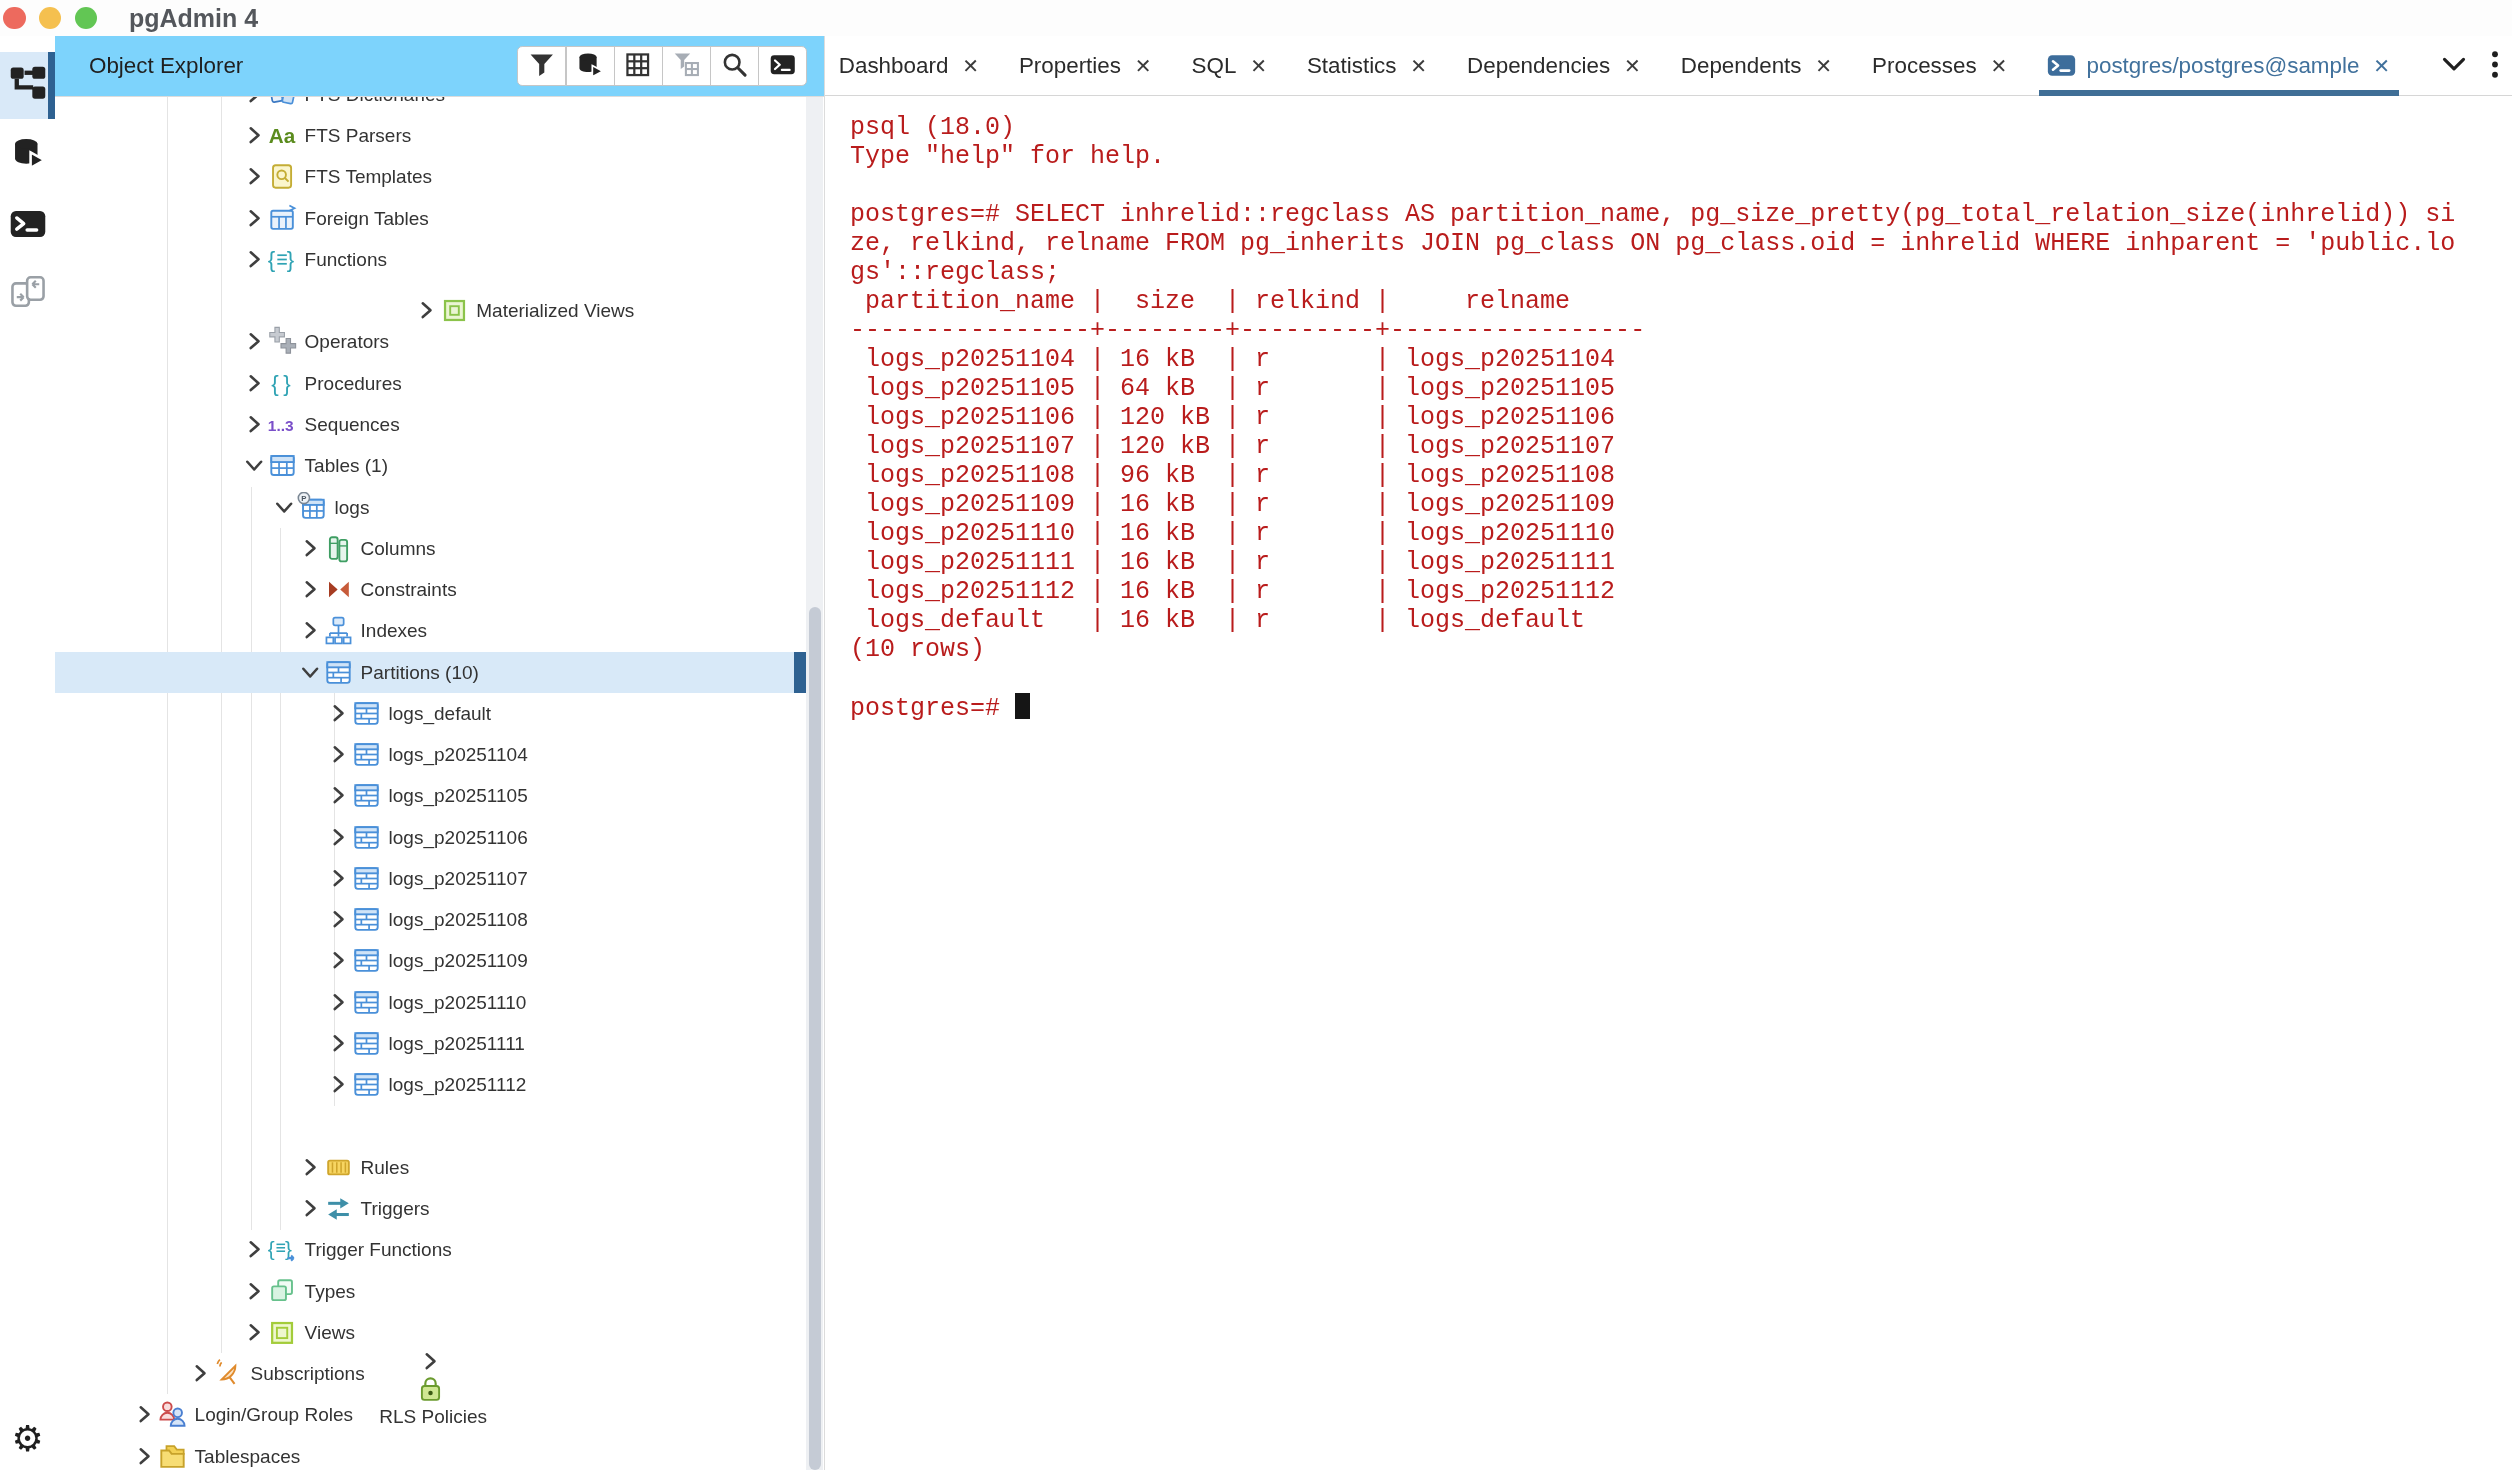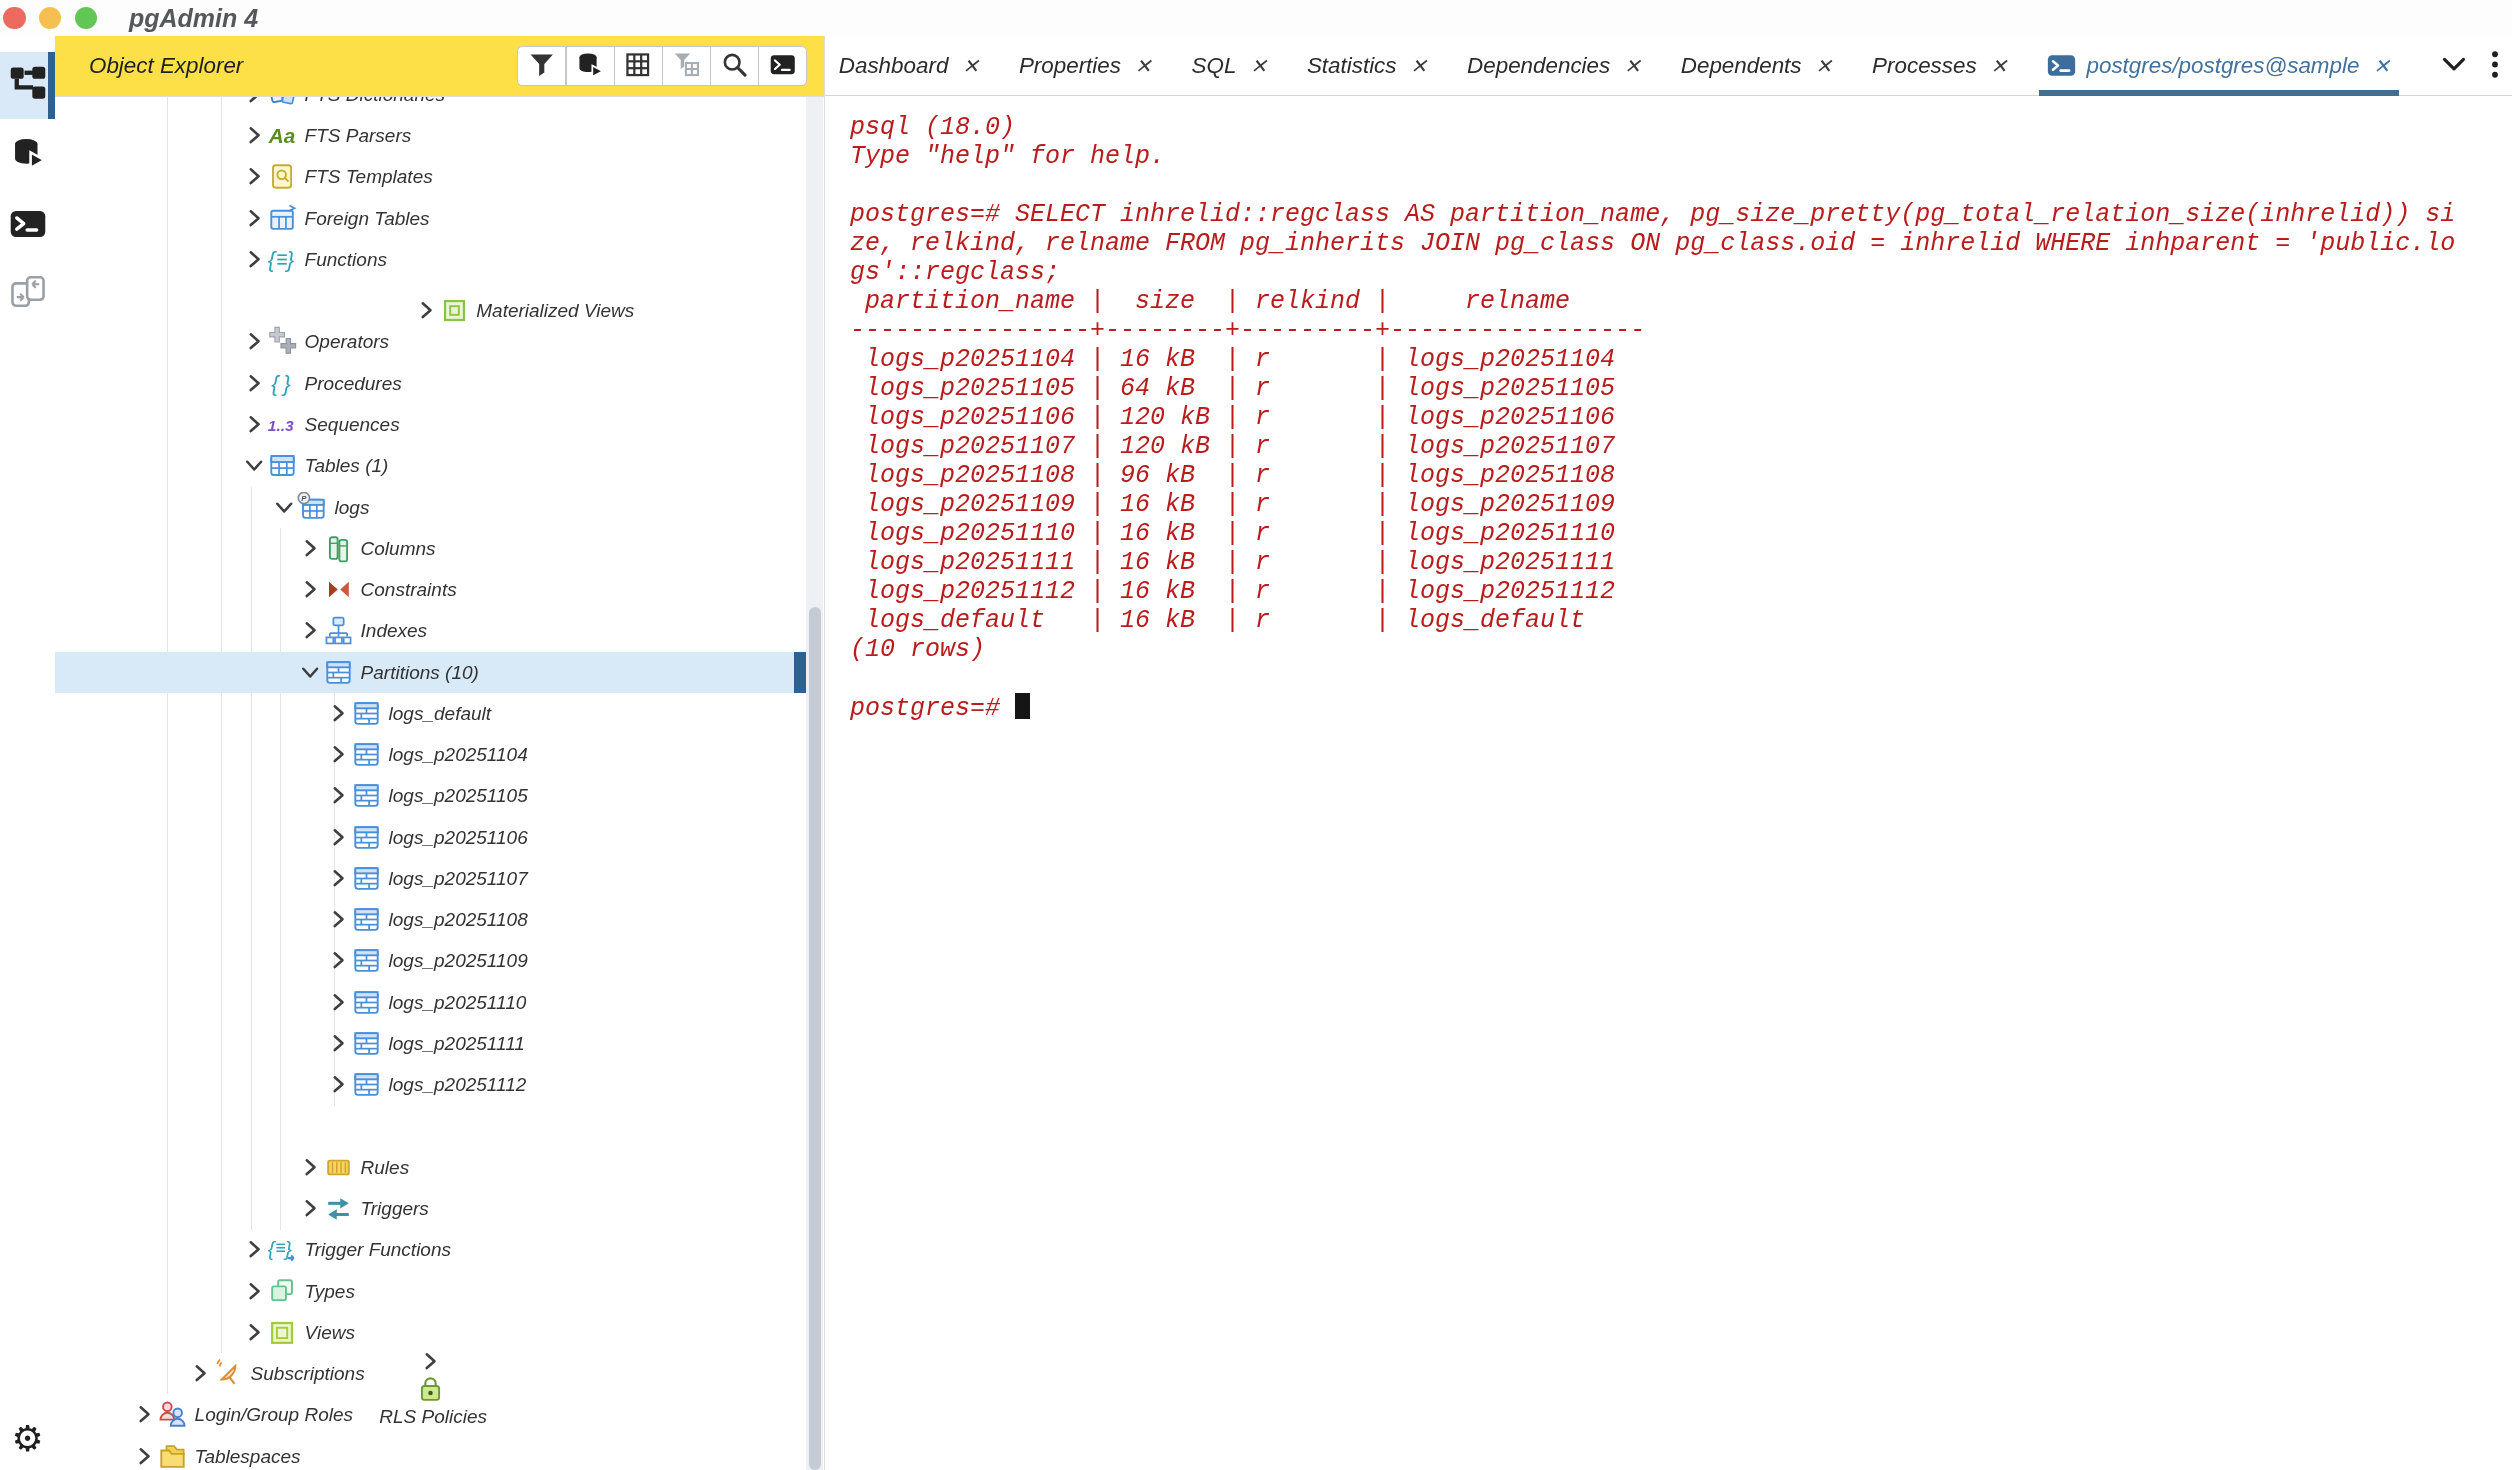--- a/index.html
+++ b/index.html
@@ -1,17 +1,17 @@
 <!DOCTYPE html>
 <html style="font-size:13.8px"><head>
 <meta charset="utf-8">
 <style>
   html,body{margin:0;padding:0;background:#fff;}
   .app{position:relative;width:2512px;height:1470px;background:#fff;overflow:hidden;
-       font-family:"Liberation Sans",sans-serif;color:#333;font-style:italic;}
+       font-family:"Liberation Sans",sans-serif;color:#333;}
 
   
   .titlebar{position:absolute;left:0;top:0;width:2512px;height:36px;background:#fdfdfd;
             border-bottom:0.9px solid #ededed;}
   .tl{position:absolute;top:6.9px;width:22.4px;height:22.4px;border-radius:50%;}
   .tl.red{left:3.4px;background:#ed6a5e;}
   .tl.yellow{left:39px;background:#f5c04f;}
   .tl.green{left:75px;background:#62c654;}
   .win-title{position:absolute;left:129px;top:0;line-height:36px;font-size:25px;
              font-weight:bold;color:#54575c;}
@@ -20,21 +20,21 @@
   .rail{position:absolute;left:0;top:36px;width:55px;height:1434px;background:#fff;
         border-right:0.9px solid #e3e3e3;}
   .rail-item{position:absolute;left:0;width:55px;height:67px;display:flex;
              align-items:center;justify-content:center;}
   .rail-item.active{background:#d9e9f8;}
   .rail-item.active::after{content:'';position:absolute;right:0;top:0;width:6.9px;height:100%;
              background:#2e6191;}
 
   
   .explorer{position:absolute;left:55px;top:36px;width:769px;height:1434px;background:#fff;}
-  .explorer-header{position:absolute;left:0;top:0;width:769px;height:60px;background:#fde047;
+  .explorer-header{position:absolute;left:0;top:0;width:769px;height:60px;background:#7dd3fc;
                    border-bottom:0.9px solid #dcdcdc;z-index:10;}
   .explorer-title{position:absolute;left:34px;top:0;line-height:60px;font-size:22.4px;color:#1f1f1f;}
   .toolbar{position:absolute;right:17px;top:10.3px;height:40px;display:flex;}
   .tbtn{width:49px;height:40px;border:0.9px solid #c6c6c6;margin-left:-0.9px;background:#fff;
         display:flex;align-items:center;justify-content:center;box-sizing:border-box;}
   .tbtn:first-child{border-radius:5.2px 0 0 5.2px;}
   .tbtn:last-child{border-radius:0 5.2px 5.2px 0;}
 
   .tree{position:absolute;left:0;top:0;width:751px;height:1434px;z-index:1;}
   .guide{position:absolute;width:0.9px;background:#e4e4e4;}

